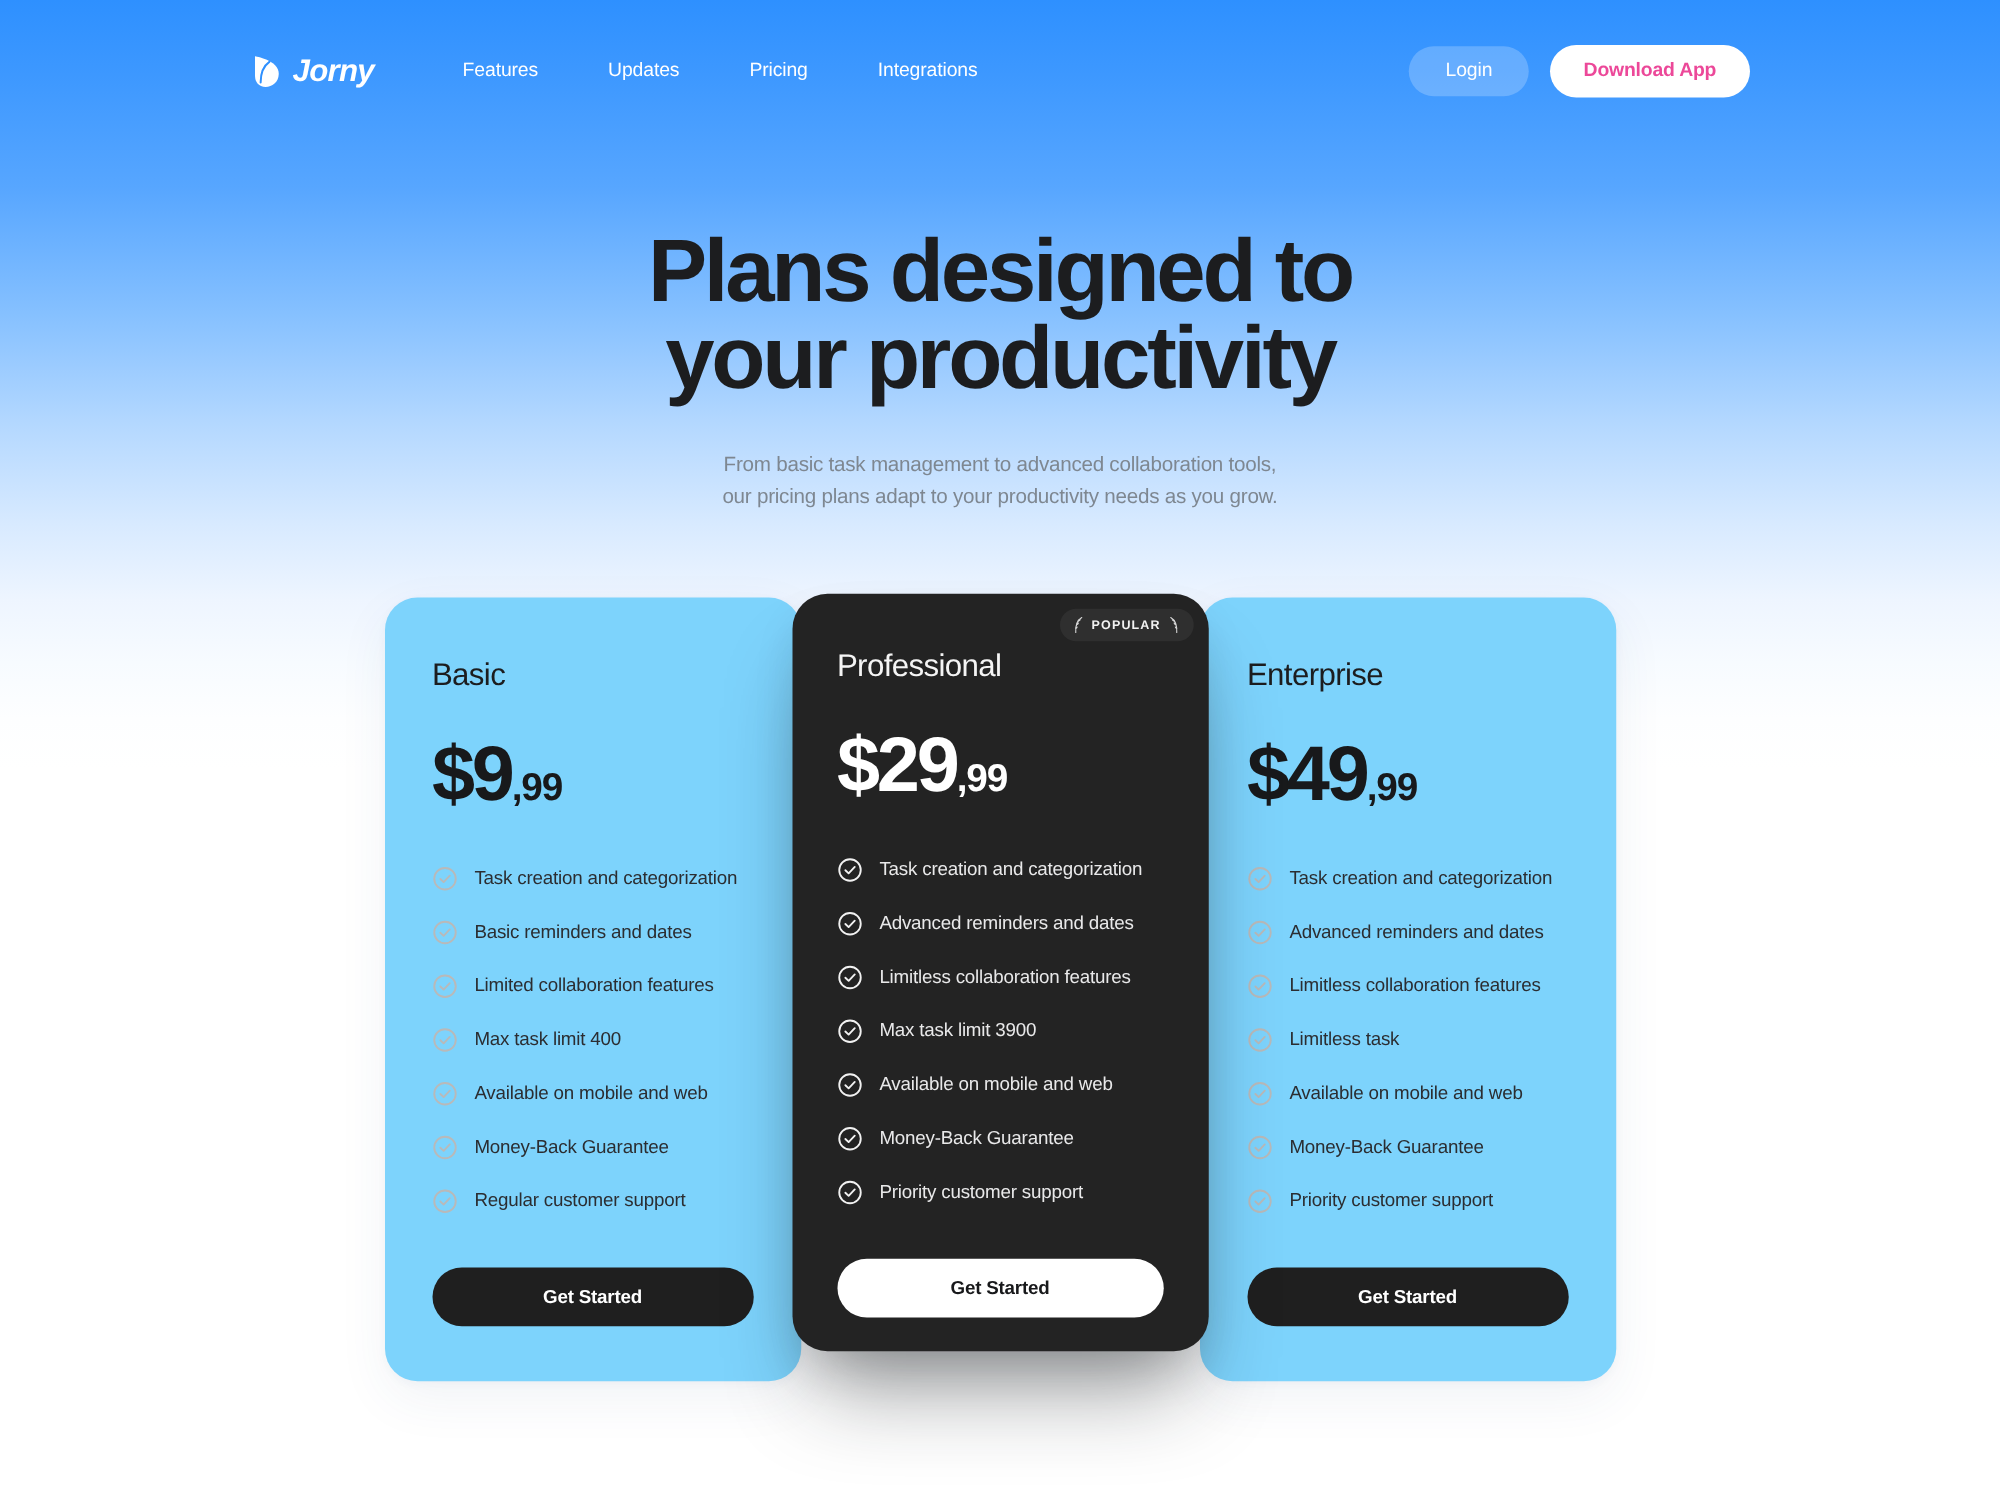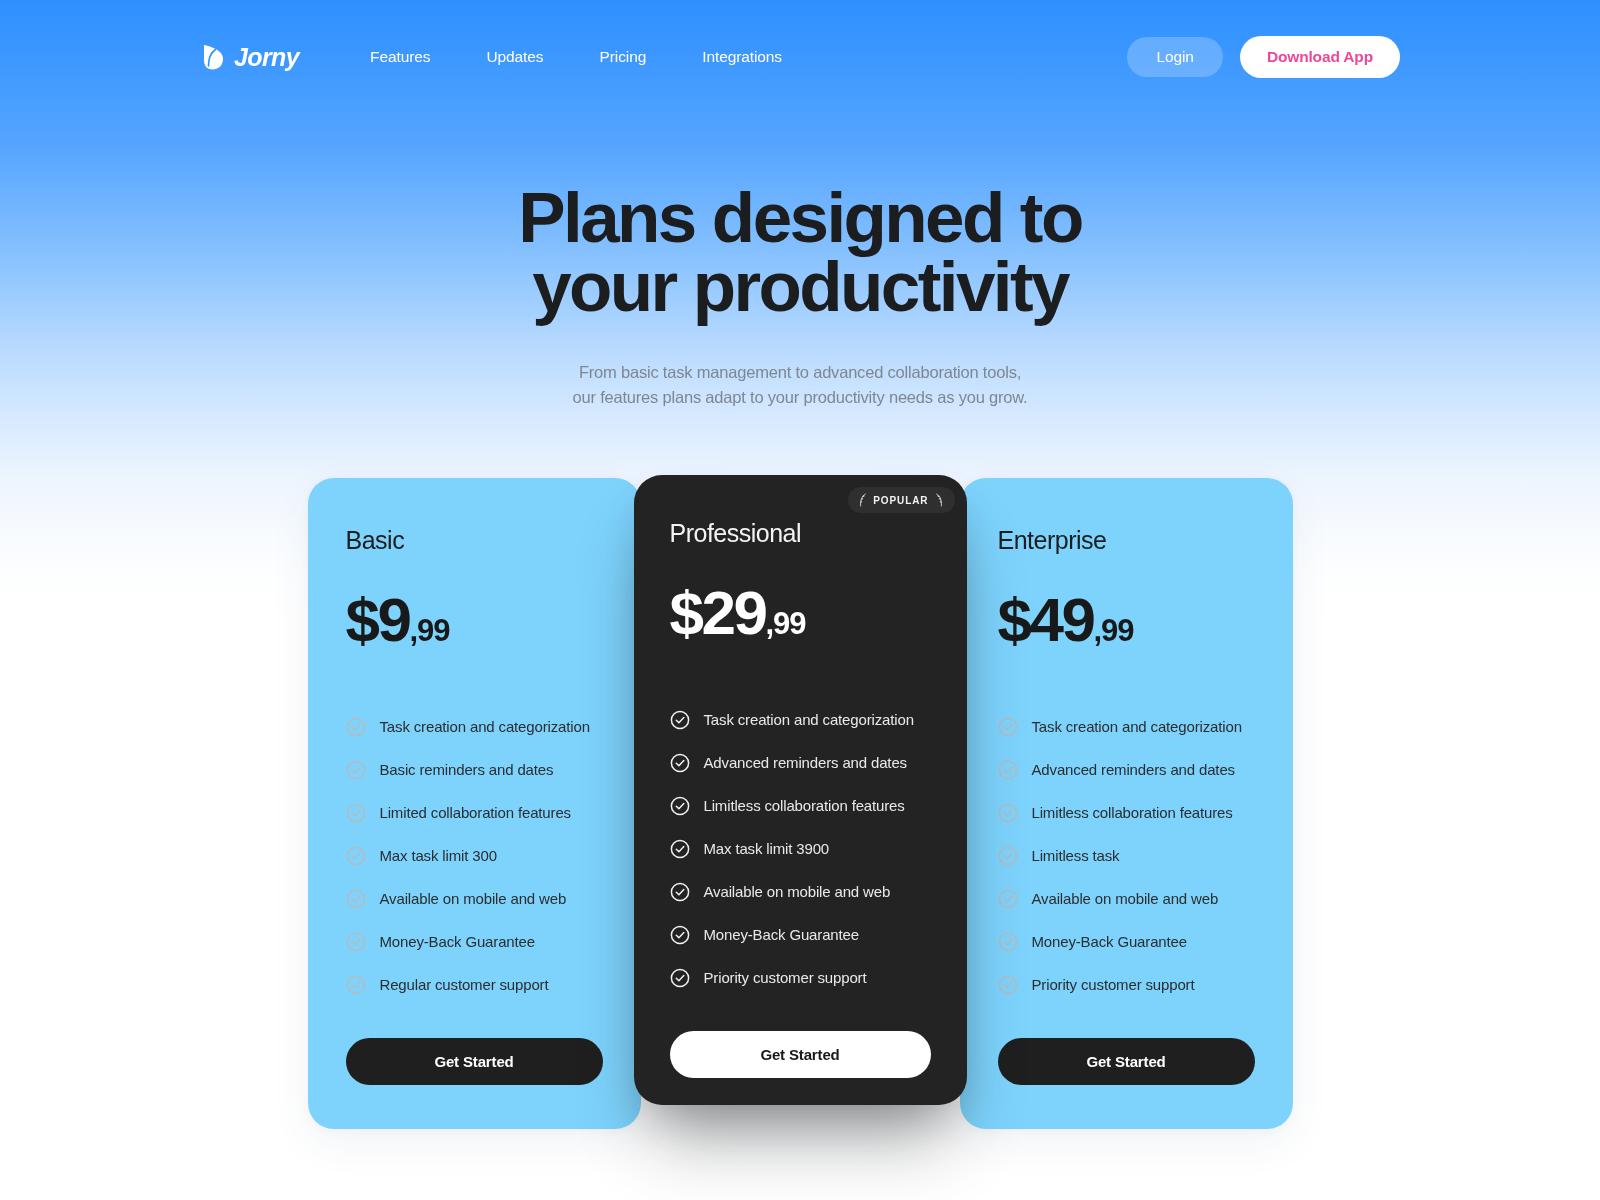--- a/index.html
+++ b/index.html
@@ -198,21 +198,21 @@
     margin-top: 34px;
     display: flex;
     align-items: baseline;
     color: #18191b;
     letter-spacing: -2.5px;
   }
   .card.dark .price { color: #ffffff; }
   .price-main { font-size: 62px; font-weight: 700; line-height: 1; }
   .price-cents { font-size: 31px; font-weight: 700; line-height: 1; letter-spacing: -1px; }
 
-  .features { margin-top: 66px; list-style: none; }
+  .features { margin-top: 42px; list-style: none; }
   .feature {
     display: flex;
     align-items: center;
     gap: 14px;
     margin-bottom: 23px;
   }
   .feature:last-child { margin-bottom: 0; }
   .check { width: 20px; height: 20px; flex: 0 0 20px; display: block; }
   .feature-text {
     font-size: 15px;
@@ -268,21 +268,21 @@
     </div>
   </nav>
 
   <header class="hero">
     <h1>
       <span>Plans designed to</span>
       <span>your productivity</span>
     </h1>
     <p>
       <span>From basic task management to advanced collaboration tools,</span>
-      <span>our features plans adapt to your productivity needs as you grow.</span>
+      <span>our pricing plans adapt to your productivity needs as you grow.</span>
     </p>
   </header>
 
   <section class="cards">
 
     <article class="card light">
       <h2 class="plan-name">Basic</h2>
       <div class="price">
         <span class="price-main">$</span>
         <span class="price-main">9</span>
@@ -308,21 +308,21 @@
               <circle cx="10" cy="10" r="8.6" fill="none" stroke="#b9b9b9" stroke-width="1.5"></circle>
               <path d="M6.3 10.2 L8.9 12.7 L13.8 7.5" fill="none" stroke="#b9b9b9" stroke-width="1.5" stroke-linecap="round" stroke-linejoin="round"></path>
             </svg>
           <span class="feature-text">Limited collaboration features</span>
         </li>
         <li class="feature">
           <svg class="check" viewBox="0 0 20 20">
               <circle cx="10" cy="10" r="8.6" fill="none" stroke="#b9b9b9" stroke-width="1.5"></circle>
               <path d="M6.3 10.2 L8.9 12.7 L13.8 7.5" fill="none" stroke="#b9b9b9" stroke-width="1.5" stroke-linecap="round" stroke-linejoin="round"></path>
             </svg>
-          <span class="feature-text">Max task limit 300</span>
+          <span class="feature-text">Max task limit 400</span>
         </li>
         <li class="feature">
           <svg class="check" viewBox="0 0 20 20">
               <circle cx="10" cy="10" r="8.6" fill="none" stroke="#b9b9b9" stroke-width="1.5"></circle>
               <path d="M6.3 10.2 L8.9 12.7 L13.8 7.5" fill="none" stroke="#b9b9b9" stroke-width="1.5" stroke-linecap="round" stroke-linejoin="round"></path>
             </svg>
           <span class="feature-text">Available on mobile and web</span>
         </li>
         <li class="feature">
           <svg class="check" viewBox="0 0 20 20">

